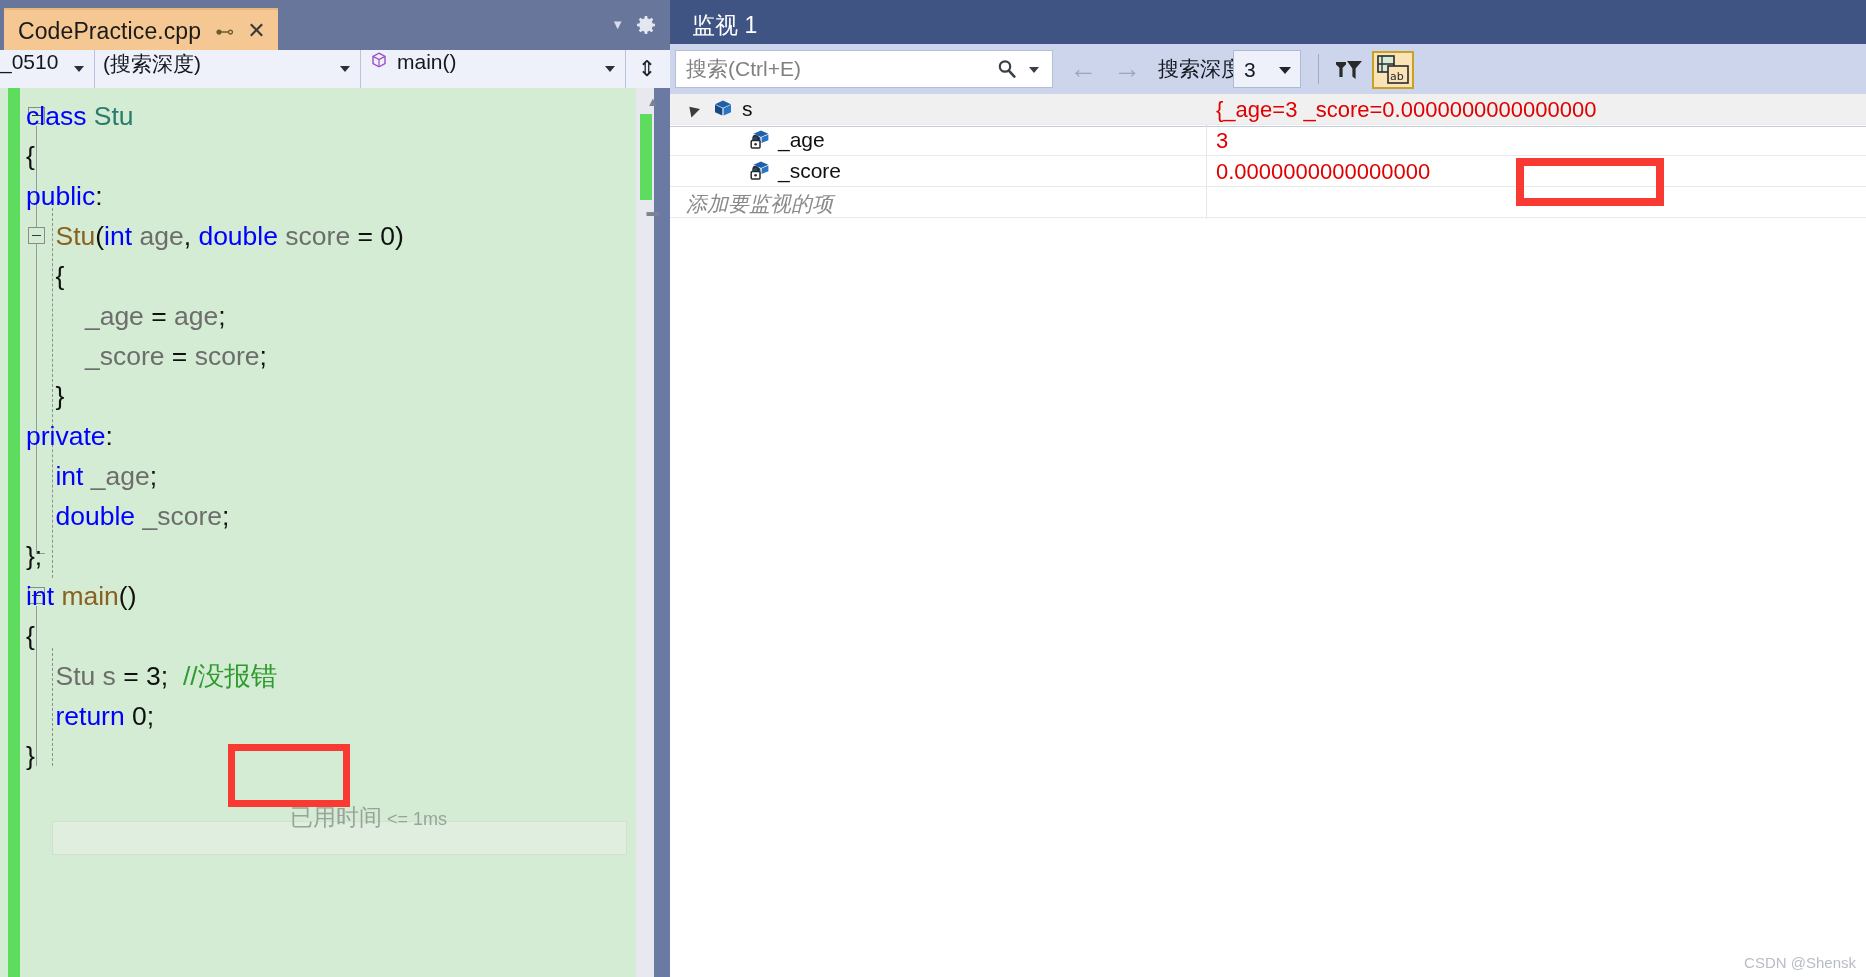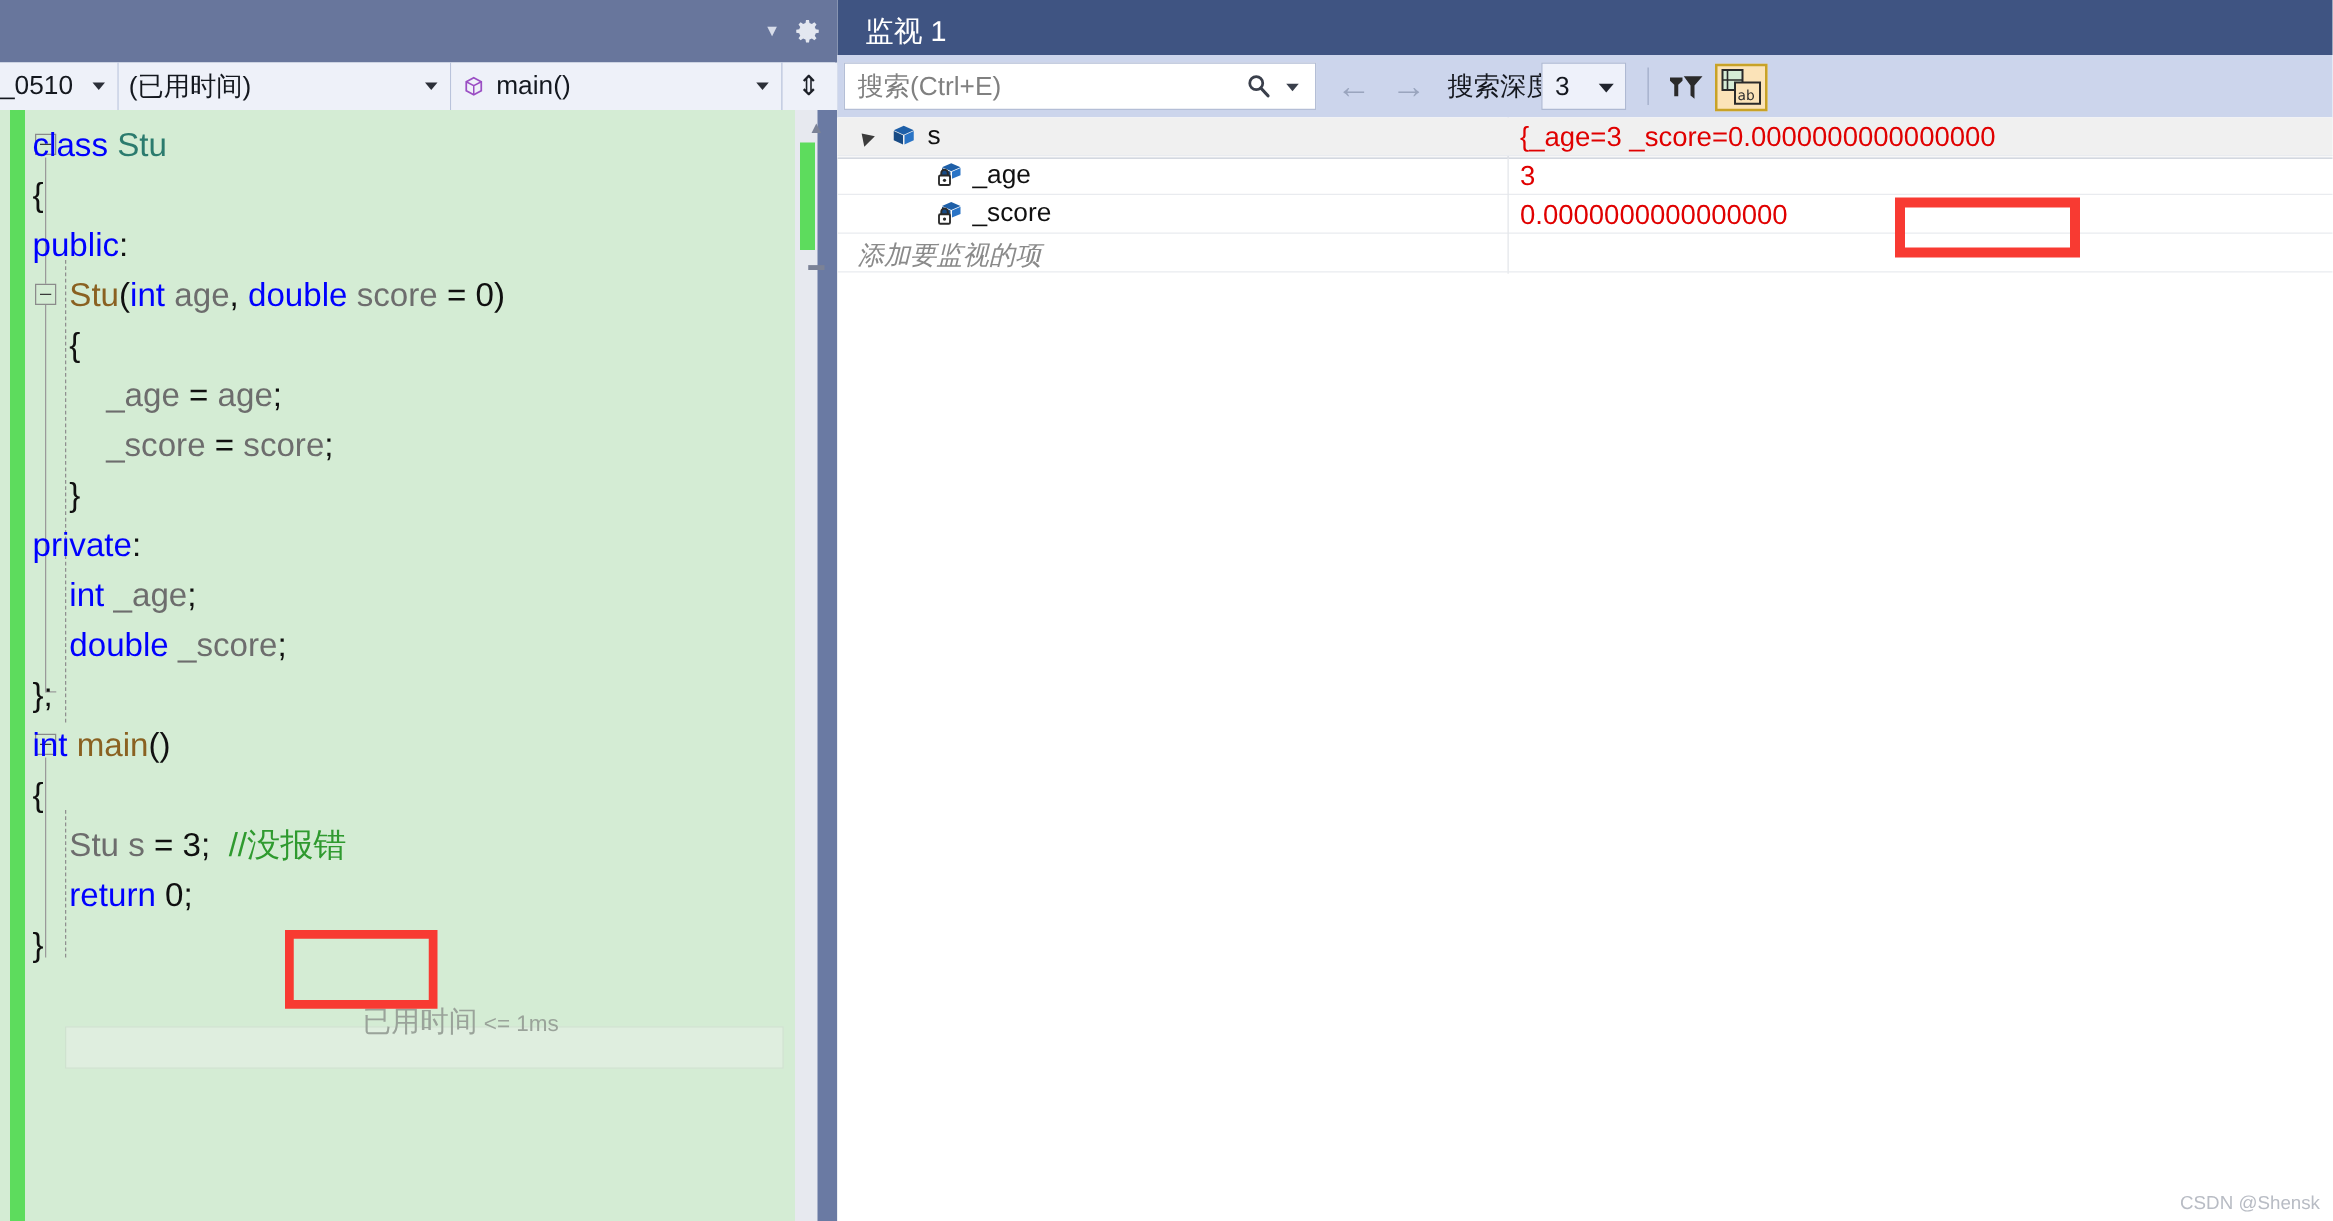--- a/index.html
+++ b/index.html
@@ -81,21 +81,20 @@
     left: 0; top: 50px;
     width: 670px; height: 38px;
     background: #eef1f9;
     border-bottom: 1px solid #c5cde0;
     display: flex;
     align-items: stretch;
   }
   .nav-combo {
     position: relative;
     display: flex;
-    align-items: center;
     background: #eef1f9;
     border-right: 1px solid #b9c3db;
     padding: 0 8px;
     box-sizing: border-box;
   }
   #nav-project { width: 95px; padding-left: 0; }
   #nav-scope   { width: 266px; }
   #nav-symbol  { width: 265px; }
   .nav-combo .nav-text {
     font-size: 21px;
@@ -480,36 +479,41 @@
     white-space: nowrap;
     margin-left: 15px;
   }
 </style>
 </head>
 <body>
 
 <div id="editor-pane">
 
   <div id="tabstrip">
+    <div id="doc-tab">
+      <span class="tab-title">CodePractice.cpp</span>
+      <span class="pin-icon">⊷</span>
+      <span class="close-icon">✕</span>
+    </div>
     <div id="tab-overflow-chevron">▼</div>
     <div id="tabstrip-settings">
       <svg width="24" height="24" viewBox="0 0 24 24" aria-hidden="true">
         <path fill="#e3e7f0" d="M12 8.2a3.8 3.8 0 1 0 0 7.6 3.8 3.8 0 0 0 0-7.6zm0 5.8a2 2 0 1 1 0-4 2 2 0 0 1 0 4z"></path>
         <path fill="#e3e7f0" d="M21 13.2v-2.4l-2.4-.4a6.9 6.9 0 0 0-.8-1.9l1.4-2-1.7-1.7-2 1.4a6.9 6.9 0 0 0-1.9-.8L13.2 3h-2.4l-.4 2.4a6.9 6.9 0 0 0-1.9.8l-2-1.4-1.7 1.7 1.4 2a6.9 6.9 0 0 0-.8 1.9L3 10.8v2.4l2.4.4c.17.67.45 1.3.8 1.9l-1.4 2 1.7 1.7 2-1.4c.6.35 1.23.63 1.9.8l.4 2.4h2.4l.4-2.4c.67-.17 1.3-.45 1.9-.8l2 1.4 1.7-1.7-1.4-2c.35-.6.63-1.23.8-1.9l2.4-.4z"></path>
       </svg>
     </div>
   </div>
 
   <div id="navbar">
     <div class="nav-combo" id="nav-project">
       <span class="nav-text">_0510</span>
       <span class="nav-arrow"></span>
     </div>
     <div class="nav-combo" id="nav-scope">
-      <span class="nav-text">(已用时间)</span>
+      <span class="nav-text">(搜索深度)</span>
       <span class="nav-arrow"></span>
     </div>
     <div class="nav-combo" id="nav-symbol">
       <span class="nav-member-icon">
         <svg width="20" height="20" viewBox="0 0 20 20" aria-hidden="true">
           <path fill="none" stroke="#9b4fc4" stroke-width="1.4" d="M10 3.2 16 6.4v7.2L10 16.8 4 13.6V6.4z"></path>
           <path fill="none" stroke="#9b4fc4" stroke-width="1.2" d="M4 6.4 10 9.6l6-3.2M10 9.6v7.2"></path>
         </svg>
       </span>
       <span class="nav-text">main()</span>

